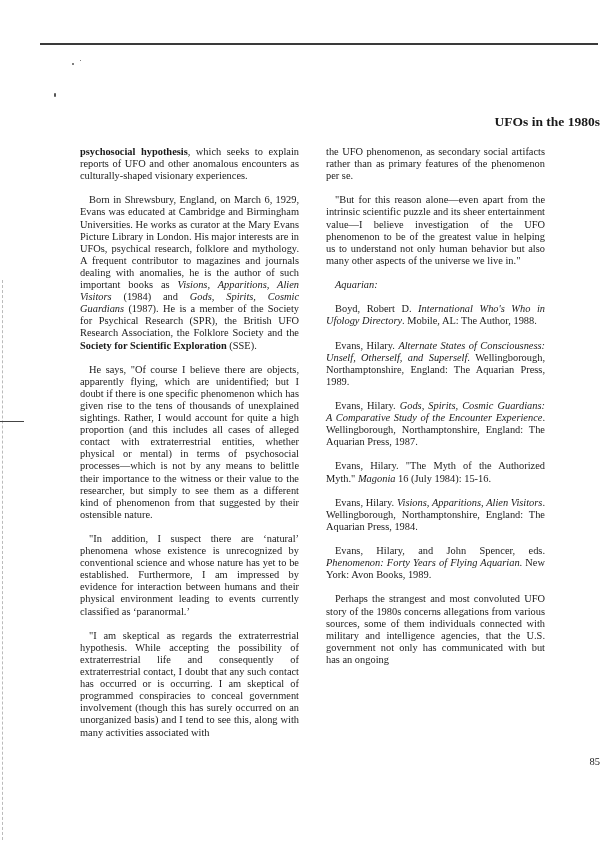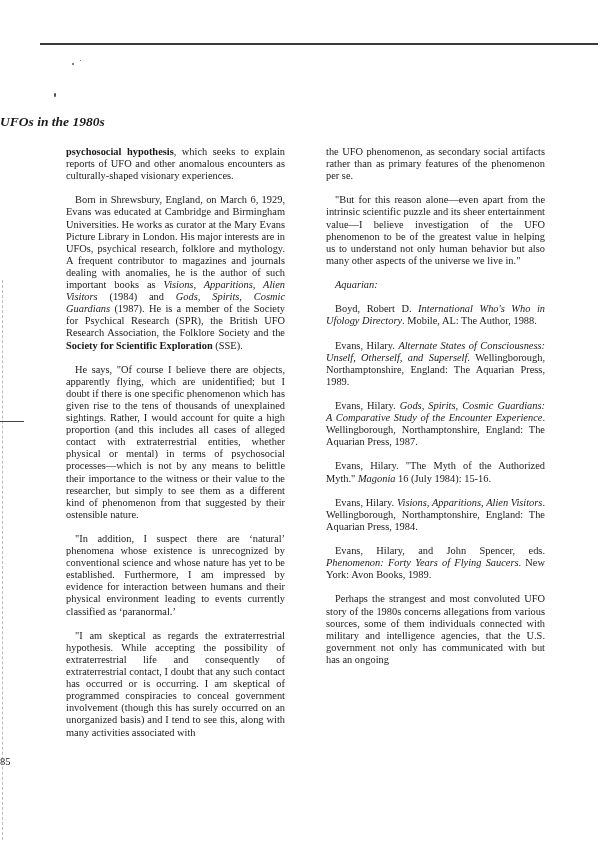--- a/index.html
+++ b/index.html
@@ -15,45 +15,45 @@
     .speck { position: absolute; width: 2px; height: 2px; background: #555; border-radius: 1px; }
     .margin-line {
       position: absolute; left: 2px; top: 280px; width: 1px; height: 560px;
       border-left: 1px dashed #bbb;
     }
     .margin-tick {
       position: absolute; left: 0px; top: 421px; width: 24px; height: 1px; background: #444;
     }
     .running-head {
       position: absolute; left: 0; width: 600px; top: 114px;
-      text-align: left; font-weight: bold; font-style: italic; font-size: 13.5px;
+      text-align: right; font-weight: bold; font-size: 13.5px;
     }
     .col {
       position: absolute; top: 146px; width: 219px;
       font-size: 10.4px; line-height: 12.1px; text-align: justify;
     }
-    .col.left { left: 66px; }
+    .col.left { left: 80px; }
     .col.right { left: 326px; }
     .col p { margin: 0 0 12.1px 0; text-indent: 9px; }
     .col p.noindent { text-indent: 0; }
     .col p.src { margin-bottom: 12.1px; }
     .b { font-weight: bold; }
     .i { font-style: italic; }
     .sources-label { font-style: italic; margin: 24px 0 12.1px 0; text-indent: 0; }
     .section-head {
       margin: 24px 0 6px 0; font-weight: bold; font-size: 10.6px;
       text-decoration: none; position: relative; display: inline-block;
       letter-spacing: -0.2px;
     }
     .section-head::after {
       content: ""; position: absolute; left: 0; right: -3px; bottom: -3px; height: 2px; background: #111;
       border-radius: 1px;
     }
     .page-number {
-      position: absolute; left: 0; width: 600px; top: 756px; text-align: left; font-size: 10.5px;
+      position: absolute; left: 0; width: 600px; top: 756px; text-align: right; font-size: 10.5px;
     }
   </style>
 </head>
 <body>
 
 <div class="top-rule"></div>
 <div class="speck" style="left:72px;top:63px;"></div>
 <div class="speck" style="left:80px;top:60px;width:1px;height:1px;"></div>
 <div class="speck" style="left:54px;top:93px;width:2px;height:4px;"></div>
 <div class="margin-line"></div>
@@ -75,18 +75,18 @@
   <p class="noindent">the UFO phenomenon, as secondary social artifacts rather than as primary features of the phenomenon per se.</p>
   <p>"But for this reason alone—even apart from the intrinsic scientific puzzle and its sheer entertainment value—I believe investigation of the UFO phenomenon to be of the greatest value in helping us to understand not only human behavior but also many other aspects of the universe we live in."</p>
 
   <p class="sources-label">Aquarian:</p>
 
   <p class="src"><span>Boyd, Robert D. </span><span class="i">International Who's Who in Ufology Directory</span><span>. Mobile, AL: The Author, 1988.</span></p>
   <p class="src"><span>Evans, Hilary.  </span><span class="i">Alternate States of Consciousness: Unself, Otherself, and Superself</span><span>. Wellingborough, Northamptonshire, England: The Aquarian Press, 1989.</span></p>
   <p class="src"><span>Evans, Hilary.  </span><span class="i">Gods, Spirits, Cosmic Guardians: A Comparative Study of the Encounter Experience</span><span>. Wellingborough, Northamptonshire, England: The Aquarian Press, 1987.</span></p>
   <p class="src"><span>Evans, Hilary.  "The Myth of the Authorized Myth."  </span><span class="i">Magonia</span><span> 16 (July 1984): 15-16.</span></p>
   <p class="src"><span>Evans, Hilary.  </span><span class="i">Visions, Apparitions, Alien Visitors</span><span>.  Wellingborough, Northamptonshire, England: The Aquarian Press, 1984.</span></p>
-  <p class="src"><span>Evans, Hilary, and John Spencer, eds. </span><span class="i">Phenomenon: Forty Years of Flying Saucers</span><span>.  New York: Avon Books, 1989.</span></p>
+  <p class="src"><span>Evans, Hilary, and John Spencer, eds. </span><span class="i">Phenomenon: Forty Years of Flying Aquarian</span><span>.  New York: Avon Books, 1989.</span></p>
 
   <p style="margin-top:6px">Perhaps the strangest and most convoluted UFO story of the 1980s concerns allegations from various sources, some of them individuals connected with military and intelligence agencies, that the U.S. government not only has communicated with but has an ongoing</p>
 </div>
 
 <div class="page-number">85</div>
 
 </body></html>

